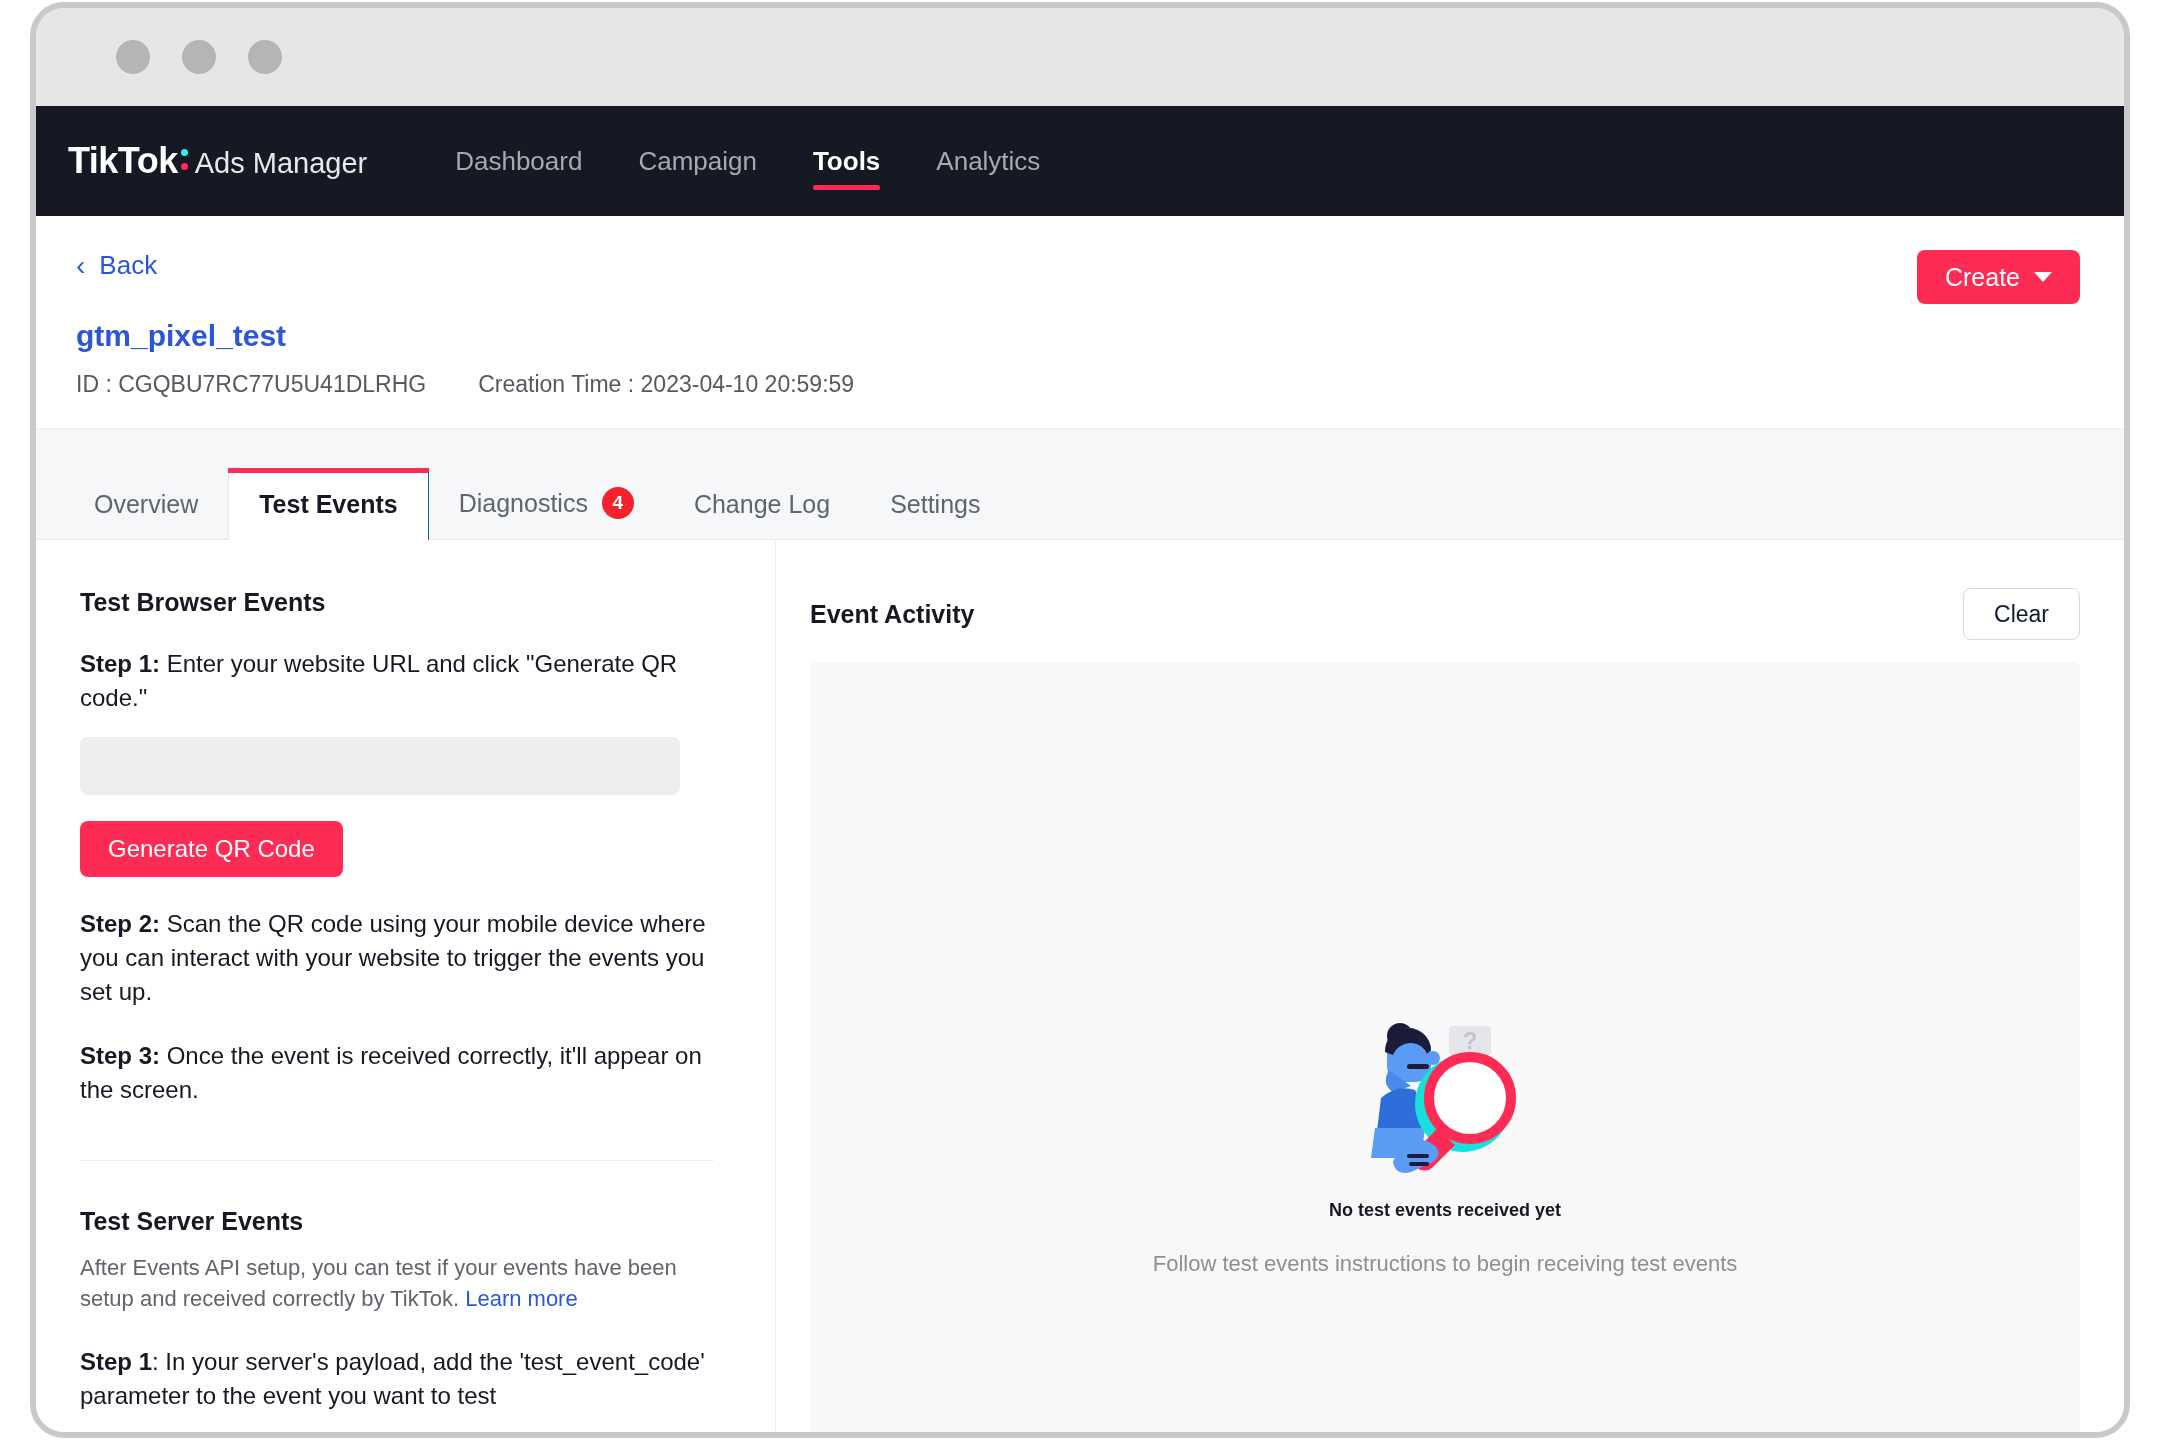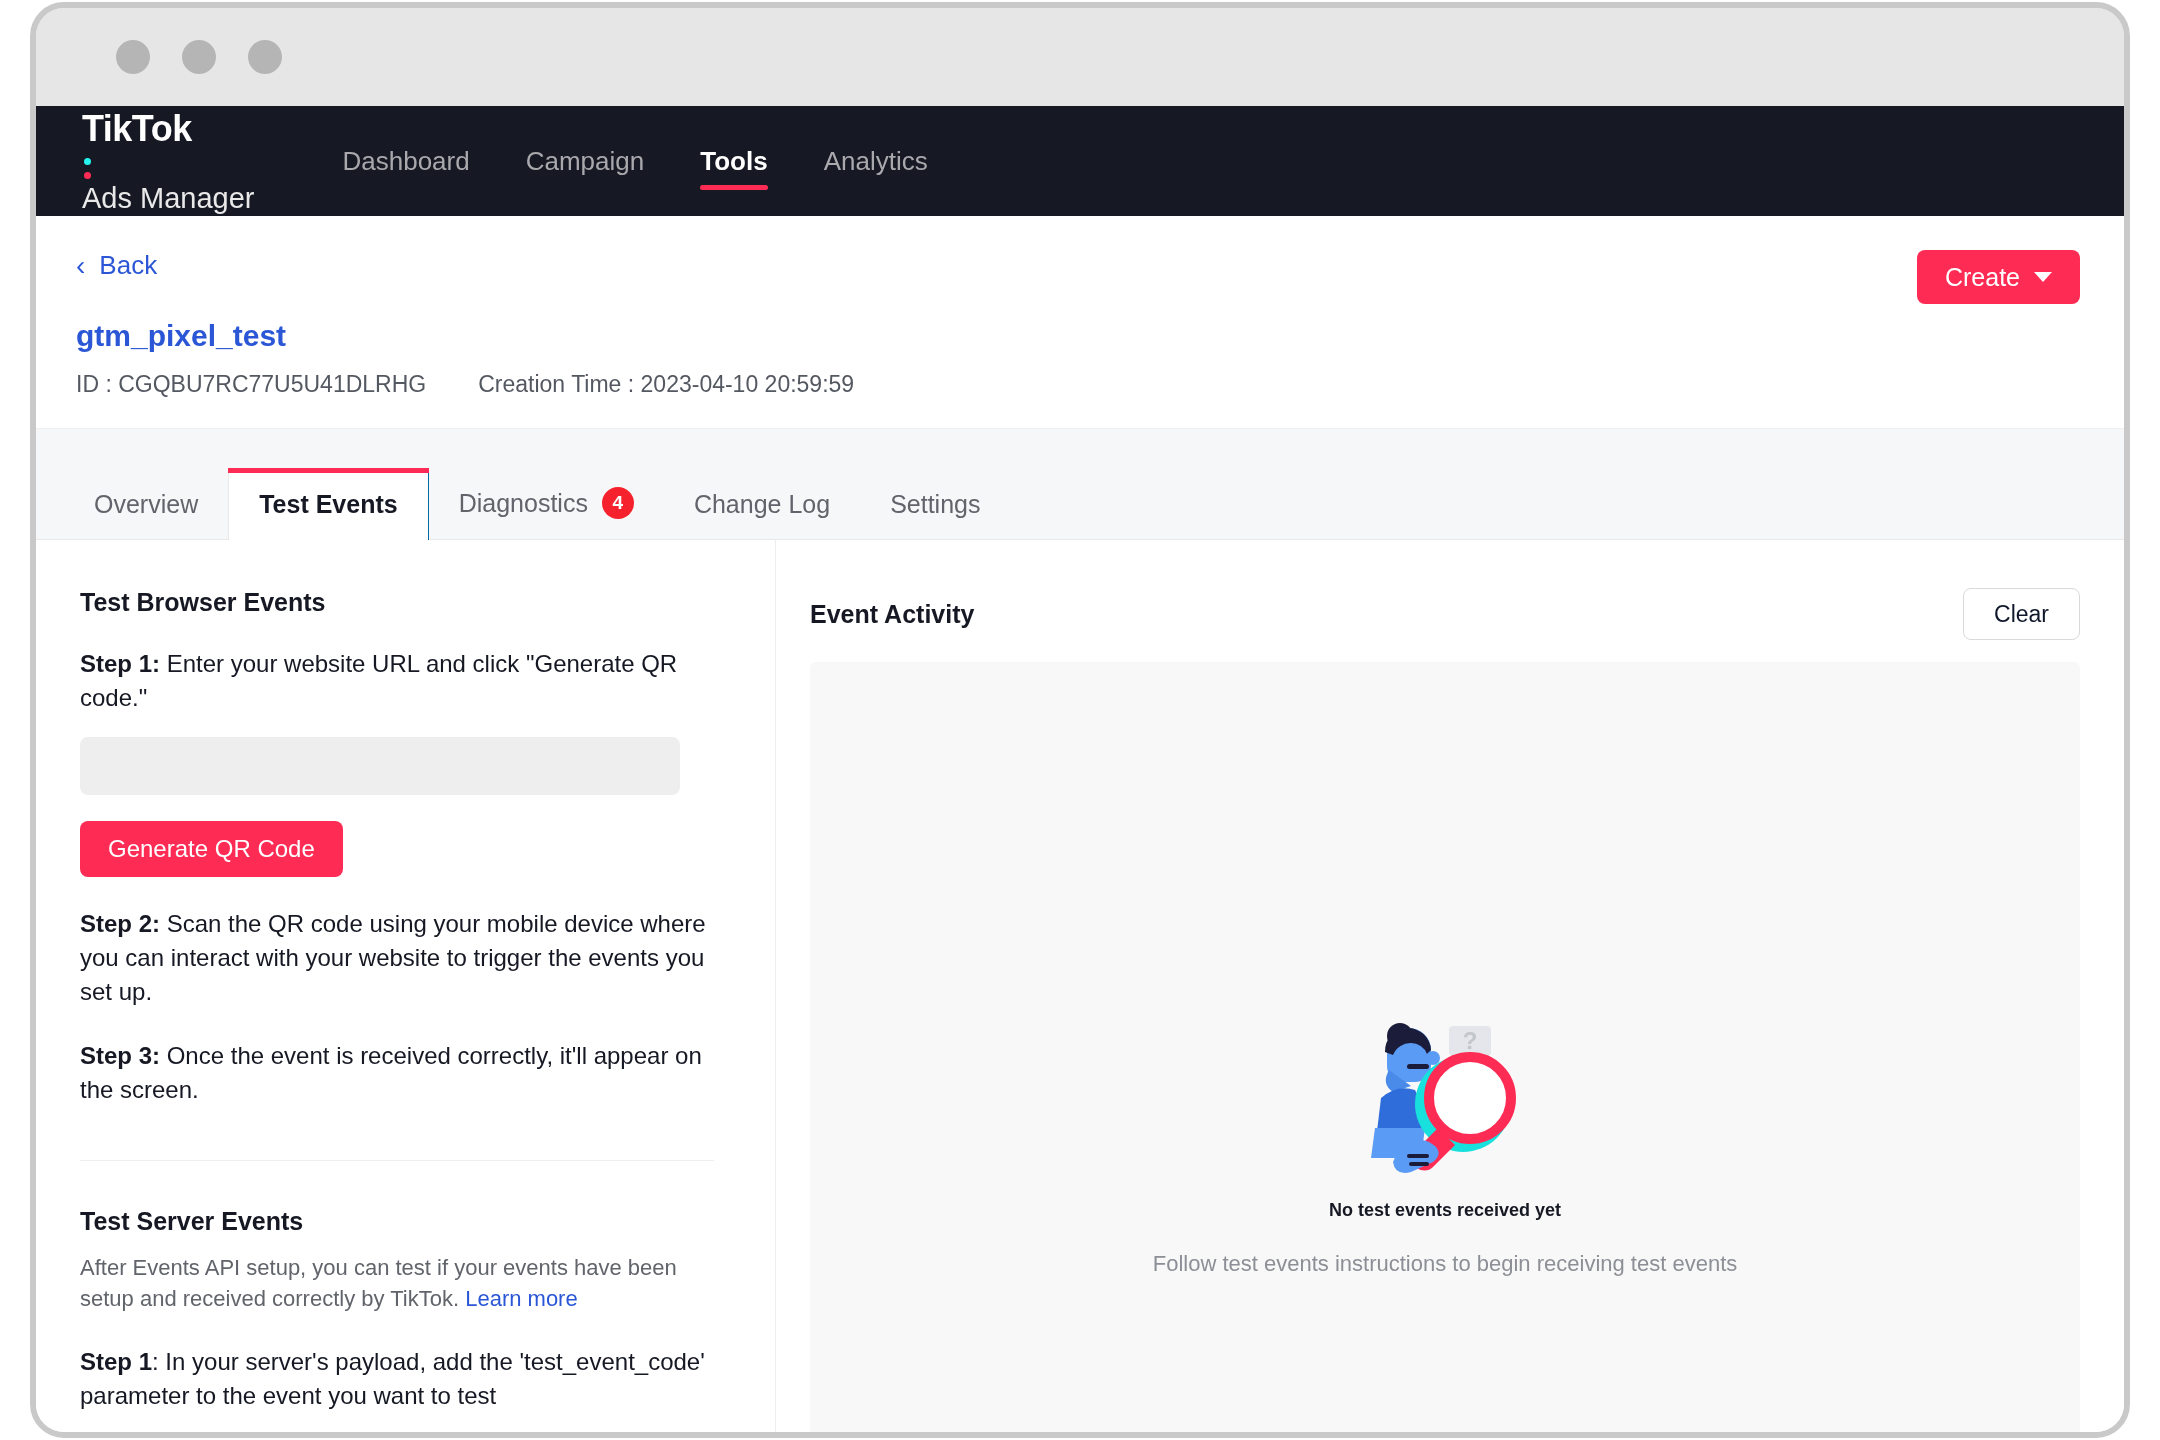--- a/index.html
+++ b/index.html
@@ -46,21 +46,20 @@
     display: flex;
     align-items: center;
     padding-left: 32px;
     gap: 0;
   }
   .brand {
     display: flex;
     align-items: baseline;
     margin-right: 60px;
     white-space: nowrap;
-    flex-direction: column;
   }
   .brand-tiktok {
     color: #ffffff;
     font-size: 36px;
     font-weight: bold;
     letter-spacing: -0.5px;
   }
   .brand-colon {
     display: inline-block;
     position: relative;
@@ -73,21 +72,21 @@
     width: 7px; height: 7px;
     border-radius: 50%;
     left: 2px;
   }
   .brand-colon i.top { top: 8px; background: #25f4ee; }
   .brand-colon i.bot { top: 22px; background: #fe2c55; }
   .brand-sub {
     color: #e9e9e9;
     font-size: 29px;
     font-weight: normal;
-    margin-left: 14px;
+    margin-left: 2px;
   }
   .nav-links { display: flex; align-items: center; gap: 0; }
   .nav-link {
     color: #a8a8ad;
     font-size: 26px;
     padding: 0 28px;
     position: relative;
     cursor: pointer;
     line-height: 110px;
   }

